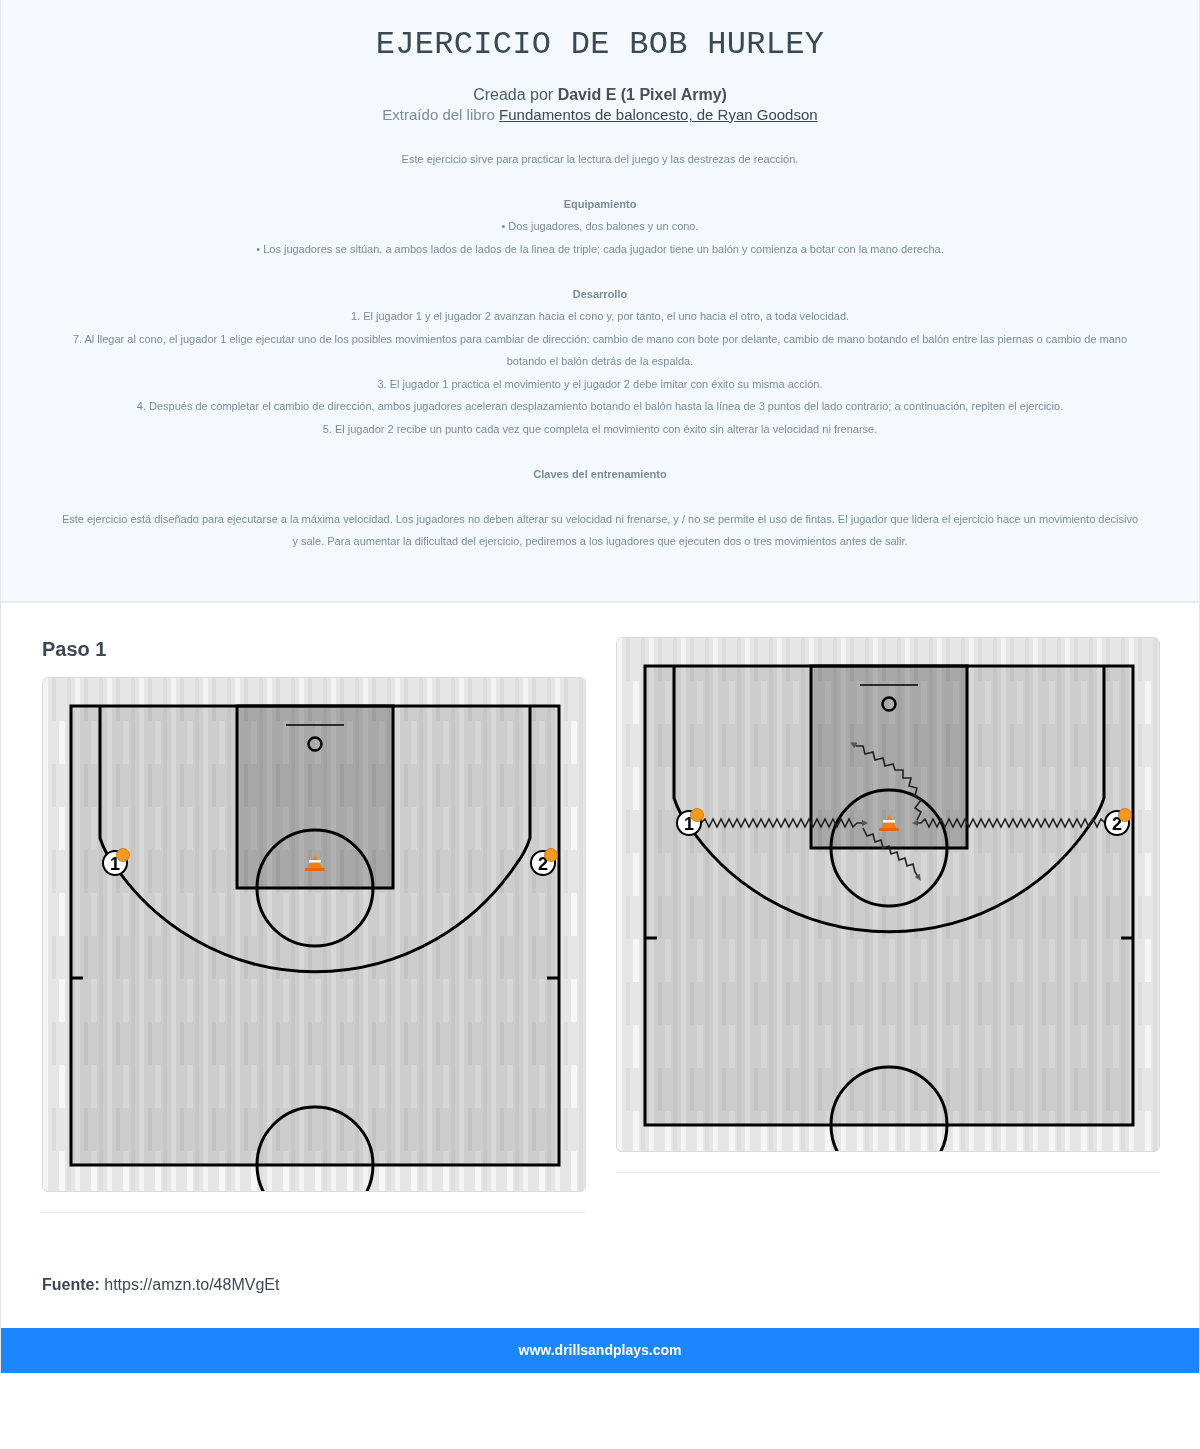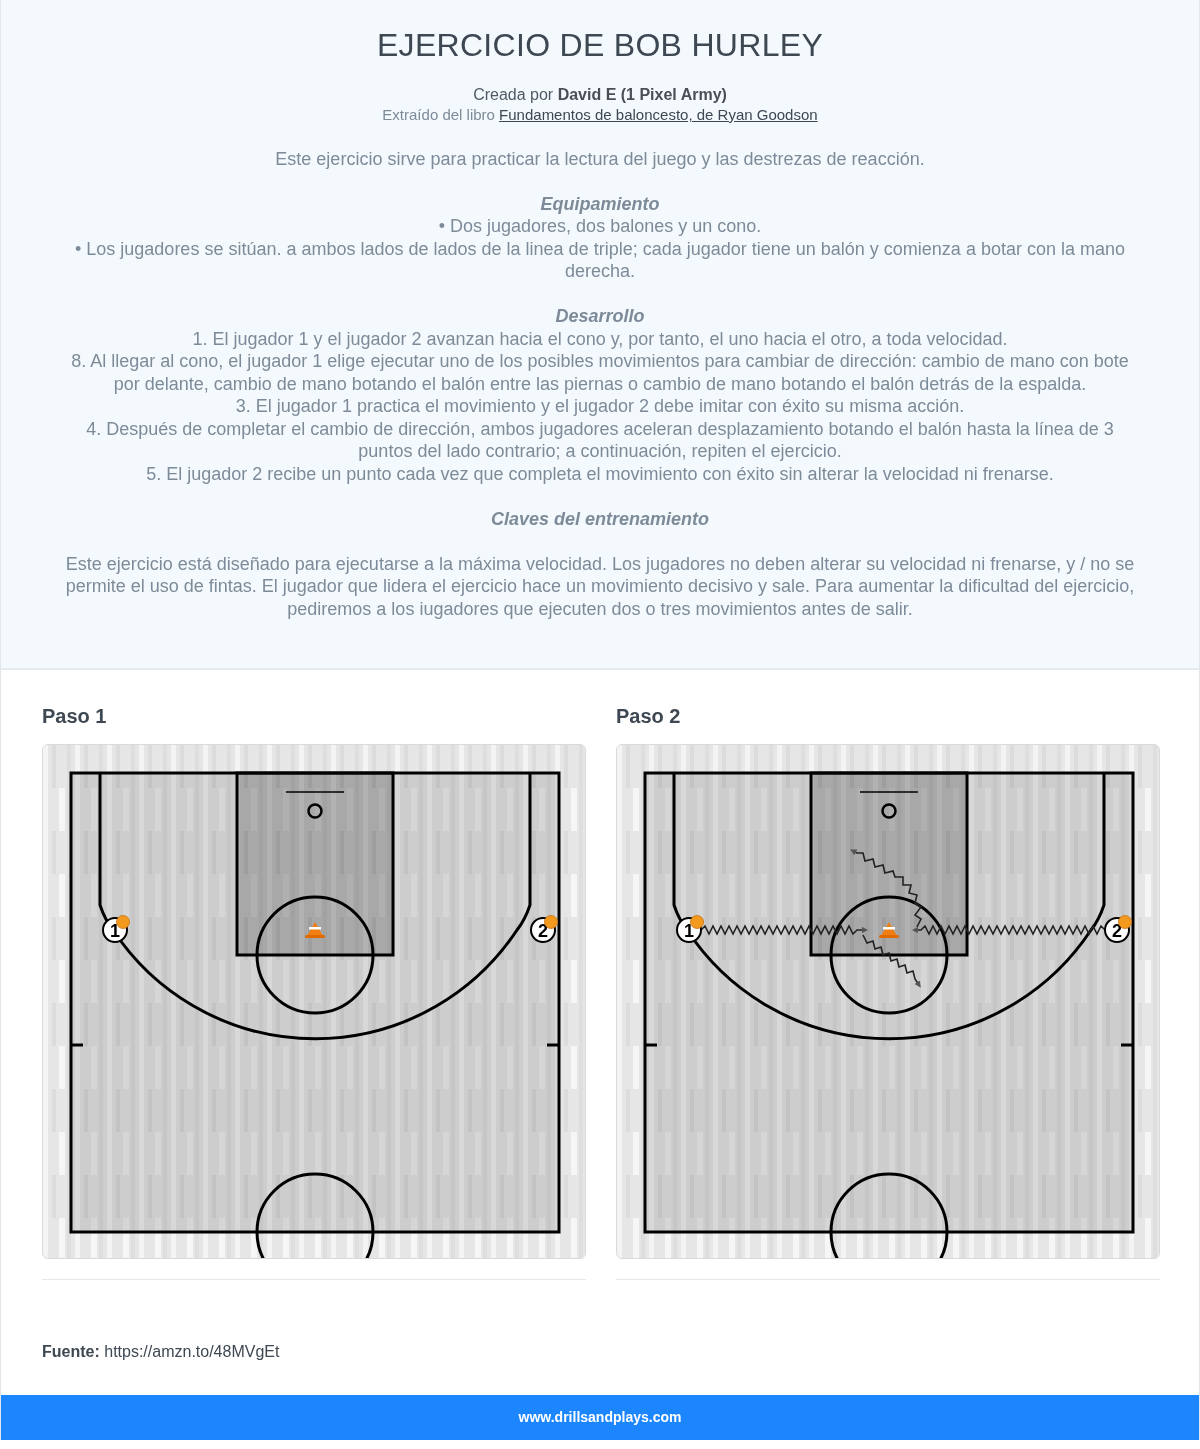--- a/index.html
+++ b/index.html
@@ -3,28 +3,28 @@
 <meta charset="utf-8">
 <style>
   * { box-sizing: border-box; margin: 0; padding: 0; }
   html, body { width: 1200px; background: #ffffff; }
   body { font-family: "Liberation Sans", sans-serif; color: #3d4852; }
   .page { width: 1200px; border-left: 1px solid #e2e6ea; border-right: 1px solid #e2e6ea; }
   .header {
     background: #f4f9fd; border-bottom: 2px solid #e6ebef;
     text-align: center; padding: 26px 58px 48px 58px;
   }
-  .title { font-size: 32px; font-weight: 400; color: #3d4852; letter-spacing: 0.3px; line-height: 38px; }
+  .title { font-size: 32px; font-weight: 400; color: #3d4852; letter-spacing: 0.3px; line-height: 38px; font-family: Liberation Mono, monospace; }
   .author { margin-top: 21px; font-size: 16px; color: #4f5a64; line-height: 20px; }
   .author b { color: #4a4f55; }
   .book { font-size: 15px; color: #7d8b99; line-height: 20px; }
   .book a { color: #3d4852; text-decoration: underline; }
-  .desc { font-size: 18px; color: #7d8b99; line-height: 22.5px; }
+  .desc { font-size: 11px; color: #7d8b99; line-height: 22.5px; }
   .block { margin-top: 22.5px; }
-  .heading { font-weight: 700; color: #7d8b99; font-style: italic; }
+  .heading { font-weight: 700; color: #7d8b99; }
   .steps { display: flex; gap: 30px; padding: 34px 41px 0 41px; }
   .step { width: 544px; }
   .step-title { font-size: 20px; font-weight: 700; color: #3d4852; line-height: 24px; margin-bottom: 16px; }
   .court-box {
     width: 544px; height: 515px; border: 1px solid #d7dbdf; border-radius: 6px; overflow: hidden;
     background: #e9e9e9;
   }
   .court-box svg { display: block; }
   .step-rule { margin-top: 20px; border-top: 1px solid #e6e9ec; }
   .source { padding: 62px 57px 0 41px; font-size: 16px; color: #3d4852; line-height: 20px; height: 115px; }
@@ -52,21 +52,21 @@
 
     <div class="desc block">
       <div class="heading">Equipamiento</div>
       <div>• Dos jugadores, dos balones y un cono.</div>
       <div>• Los jugadores se sitúan. a ambos lados de lados de la linea de triple; cada jugador tiene un balón y comienza a botar con la mano derecha.</div>
     </div>
 
     <div class="desc block">
       <div class="heading">Desarrollo</div>
       <div>1. El jugador 1 y el jugador 2 avanzan hacia el cono y, por tanto, el uno hacia el otro, a toda velocidad.</div>
-      <div>8. Al llegar al cono, el jugador 1 elige ejecutar uno de los posibles movimientos para cambiar de dirección: cambio de mano con bote por delante, cambio de mano botando el balón entre las piernas o cambio de mano botando el balón detrás de la espalda.</div>
+      <div>7. Al llegar al cono, el jugador 1 elige ejecutar uno de los posibles movimientos para cambiar de dirección: cambio de mano con bote por delante, cambio de mano botando el balón entre las piernas o cambio de mano botando el balón detrás de la espalda.</div>
       <div>3. El jugador 1 practica el movimiento y el jugador 2 debe imitar con éxito su misma acción.</div>
       <div>4. Después de completar el cambio de dirección, ambos jugadores aceleran desplazamiento botando el balón hasta la línea de 3 puntos del lado contrario; a continuación, repiten el ejercicio.</div>
       <div>5. El jugador 2 recibe un punto cada vez que completa el movimiento con éxito sin alterar la velocidad ni frenarse.</div>
     </div>
 
     <div class="desc block">
       <div class="heading">Claves del entrenamiento</div>
       <div class="block">Este ejercicio está diseñado para  ejecutarse a la máxima velocidad.  Los jugadores no deben alterar su velocidad ni frenarse, y / no se permite el uso de fintas. El jugador que lidera el ejercicio hace un movimiento decisivo y sale. Para aumentar la dificultad del ejercicio,  pediremos a los iugadores que ejecuten dos o tres movimientos antes de salir.</div>
     </div>
   </div>
@@ -127,21 +127,20 @@
             <circle cx="500" cy="185" r="12" fill="#fff" stroke="#000" stroke-width="2"></circle>
             <text x="500" y="192" text-anchor="middle" font-family="Liberation Sans, sans-serif" font-weight="700" font-size="18" fill="#000">2</text>
             <circle cx="508" cy="177" r="6.5" fill="#f39a1e" stroke="#c9700a" stroke-width="0.8"></circle>
           </g>
         </svg>
       </div>
       <div class="step-rule"></div>
     </div>
 
     <div class="step">
-      <h2 class="step-title">Paso 2</h2>
       <div class="court-box">
         <svg width="544" height="515" viewBox="0 0 544 515">
           <defs>
             <marker id="arrow" viewBox="0 0 10 10" refX="5" refY="5" markerWidth="4" markerHeight="4" orient="auto">
               <path d="M0 0 L10 5 L0 10 z" fill="#555"></path>
             </marker>
           </defs>
           <rect width="544" height="515" fill="url(#wood1)"></rect>
           <rect x="28" y="28" width="488" height="459" fill="url(#wood2)"></rect>
           <rect x="194" y="28" width="156" height="182" fill="url(#wood3)" stroke="#000" stroke-width="3"></rect>

